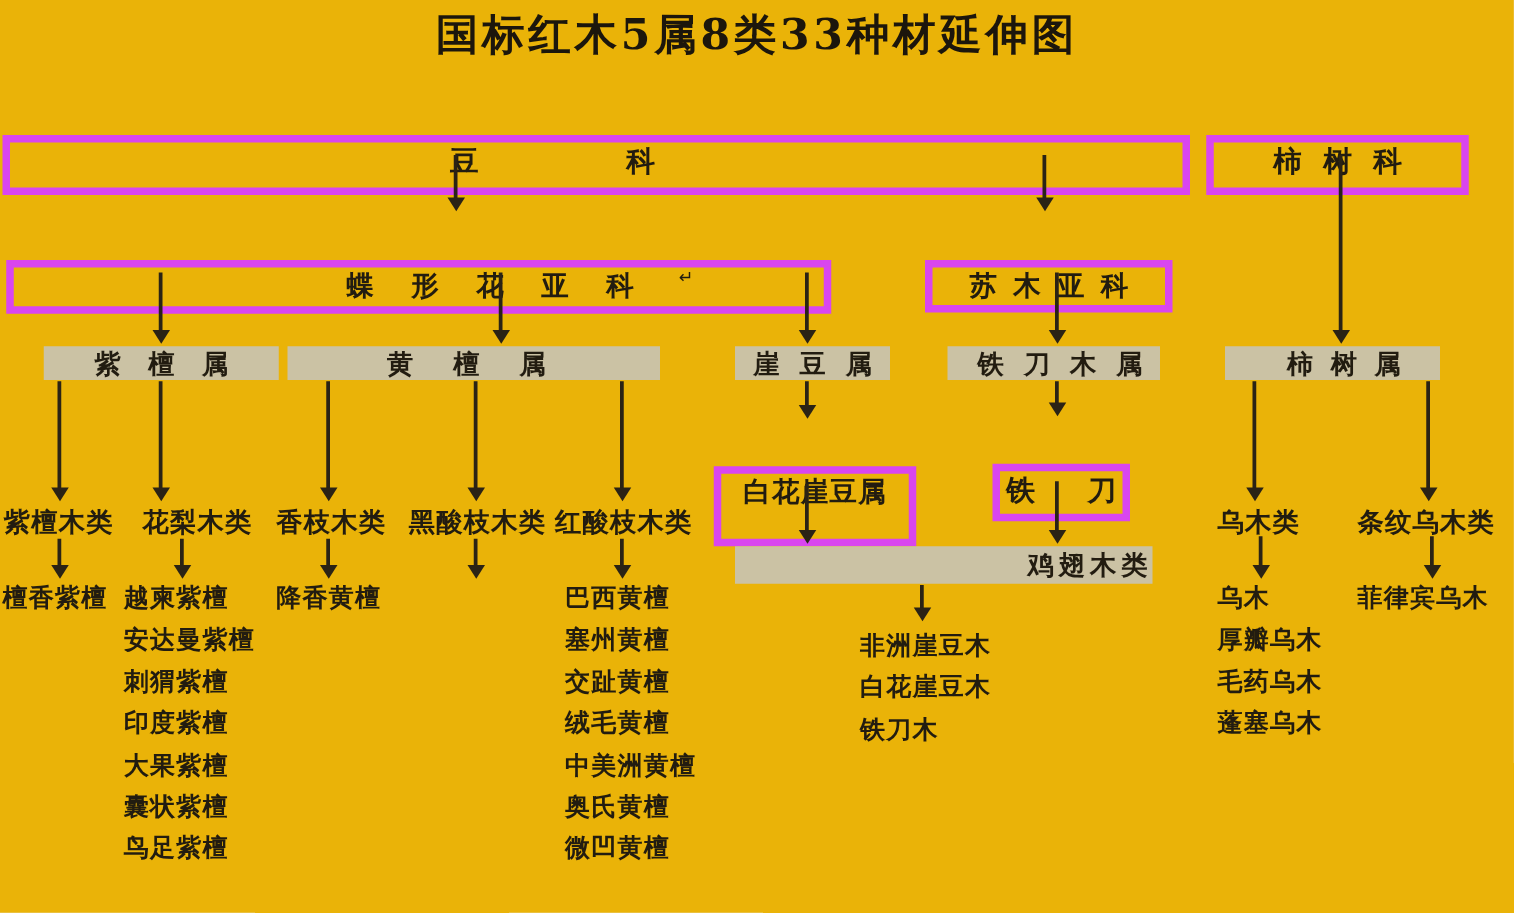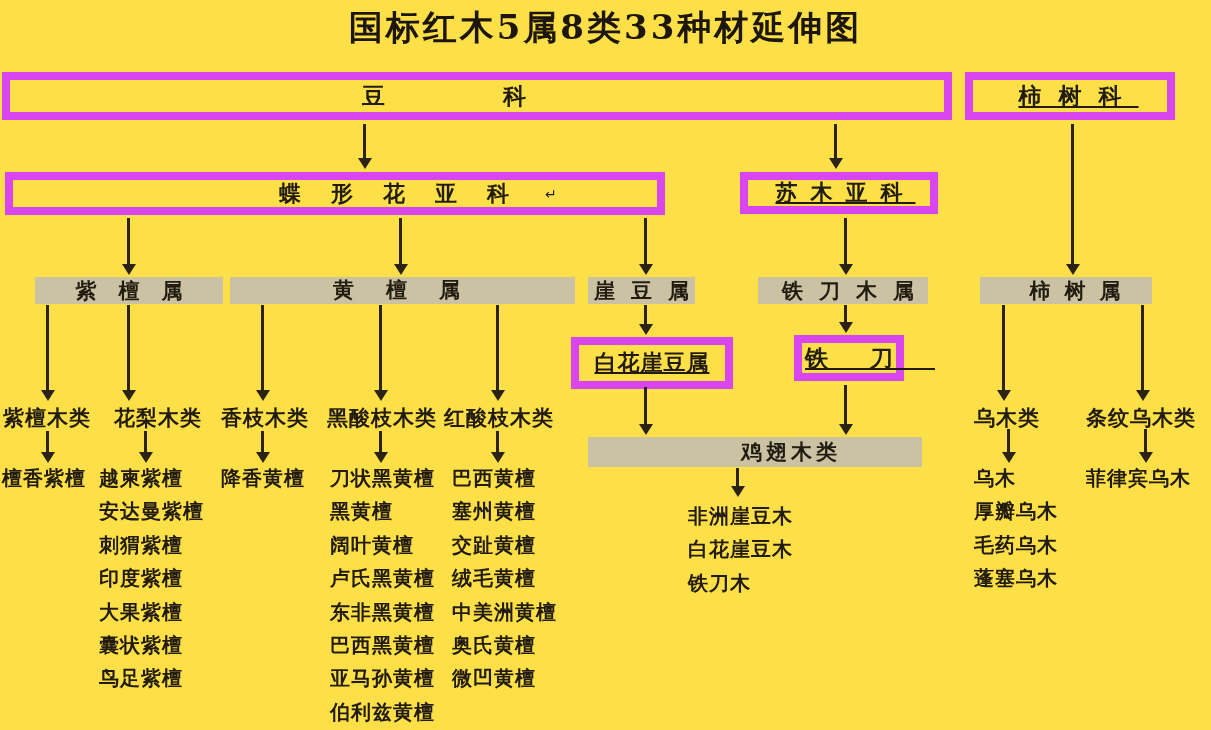--- a/index.html
+++ b/index.html
@@ -3,41 +3,42 @@
 <meta charset="utf-8">
 <style>
   html,body{margin:0;padding:0;}
   body{
     font-family:"DejaVu Sans","Liberation Sans",sans-serif;
     background:#e9e9e9;
   }
   #canvas{
     position:relative;
     width:1211px;height:730px;
-    background:#fde047;
+    background:#eab308;
     overflow:hidden;
     color:#221c10;
   }
   .title{
     position:absolute;left:0;top:5px;width:1211px;
     text-align:center;
     font-family:"DejaVu Serif","Liberation Serif",serif;
     font-size:34px;font-weight:bold;letter-spacing:3px;
     color:#1c160c;
   }
   .box{
     position:absolute;
-    border:8px solid #d946ef;
+    border:6px solid #d946ef;
     background:transparent;
-    display:flex;align-items:center;
+    display:flex;align-items:flex-start;
     font-size:23px;font-weight:bold;
     box-sizing:border-box;
     white-space:nowrap;
+    margin-top:36px;
   }
-  .box.centered{justify-content:center;text-decoration:underline;}
+  .box.centered{justify-content:center;}
   .bar{
     position:absolute;height:27px;
     background:#cbc2a4;
     display:flex;align-items:center;justify-content:center;
     font-size:21px;font-weight:bold;
     box-sizing:border-box;
     white-space:nowrap;
   }
   .cat{
     position:absolute;top:404px;
@@ -81,76 +82,66 @@
     <span>蝶形花亚科</span>
       <span class="suffix">↵</span>
   </div>
   <div class="box centered" style="left:740px;top:172px;width:198px;height:42px;letter-spacing:13px;padding-left:13px;font-size:22px;">
     <span>苏木亚科</span>
   </div>
 
   <div class="bar" style="left:35px;top:277px;width:188px;letter-spacing:22px;padding-left:22px;">
     <span>紫檀属</span>
   </div>
-  <div class="bar" style="left:230px;top:277px;width:345px;letter-spacing:32px;padding-left:20px;align-items:flex-end;">
+  <div class="bar" style="left:230px;top:277px;width:298px;letter-spacing:32px;padding-left:20px;">
     <span>黄檀属</span>
   </div>
-  <div class="bar" style="left:588px;top:277px;width:107px;letter-spacing:16px;padding-left:16px;">
+  <div class="bar" style="left:588px;top:277px;width:124px;letter-spacing:16px;padding-left:16px;">
     <span>崖豆属</span>
   </div>
   <div class="bar" style="left:758px;top:277px;width:170px;letter-spacing:16px;padding-left:26px;">
     <span>铁刀木属</span>
   </div>
   <div class="bar" style="left:980px;top:277px;width:172px;letter-spacing:14px;padding-left:32px;">
     <span>柿树属</span>
   </div>
 
-  <div class="box centered" style="left:571px;top:337px;width:162px;height:52px;letter-spacing:1px;font-size:22px;">
+  <div class="box centered" style="left:571px;top:337px;width:162px;height:64px;letter-spacing:1px;font-size:22px;">
     <span>白花崖豆属</span>
   </div>
   <div class="box centered" style="left:794px;top:335px;width:110px;height:46px;letter-spacing:42px;padding-left:42px;">
     <span>铁刀</span>
   </div>
 
   <div class="cat" style="left:3px;">紫檀木类</div>
   <div class="cat" style="left:114px;">花梨木类</div>
   <div class="cat" style="left:221px;">香枝木类</div>
   <div class="cat" style="left:327px;">黑酸枝木类</div>
   <div class="cat" style="left:444px;">红酸枝木类</div>
   <div class="cat" style="left:974px;">乌木类</div>
   <div class="cat" style="left:1086px;">条纹乌木类</div>
 
-  <div class="bar" style="left:588px;top:437px;width:334px;height:30px;justify-content:center;padding-left:72px;letter-spacing:4px;">
+  <div class="bar" style="left:588px;top:437px;width:334px;height:30px;justify-content:flex-end;padding-left:72px;letter-spacing:4px;">
     <span>鸡翅木类</span>
   </div>
 
   <ul class="species" style="left:2px;top:462px;">
       <li>檀香紫檀</li>
     </ul>
   <ul class="species" style="left:99px;top:462px;">
       <li>越柬紫檀</li>
       <li>安达曼紫檀</li>
       <li>刺猬紫檀</li>
       <li>印度紫檀</li>
       <li>大果紫檀</li>
       <li>囊状紫檀</li>
       <li>鸟足紫檀</li>
     </ul>
   <ul class="species" style="left:221px;top:462px;">
       <li>降香黄檀</li>
-    </ul>
-  <ul class="species" style="left:330px;top:462px;">
-      <li>刀状黑黄檀</li>
-      <li>黑黄檀</li>
-      <li>阔叶黄檀</li>
-      <li>卢氏黑黄檀</li>
-      <li>东非黑黄檀</li>
-      <li>巴西黑黄檀</li>
-      <li>亚马孙黄檀</li>
-      <li>伯利兹黄檀</li>
     </ul>
   <ul class="species" style="left:452px;top:462px;">
       <li>巴西黄檀</li>
       <li>塞州黄檀</li>
       <li>交趾黄檀</li>
       <li>绒毛黄檀</li>
       <li>中美洲黄檀</li>
       <li>奥氏黄檀</li>
       <li>微凹黄檀</li>
     </ul>

